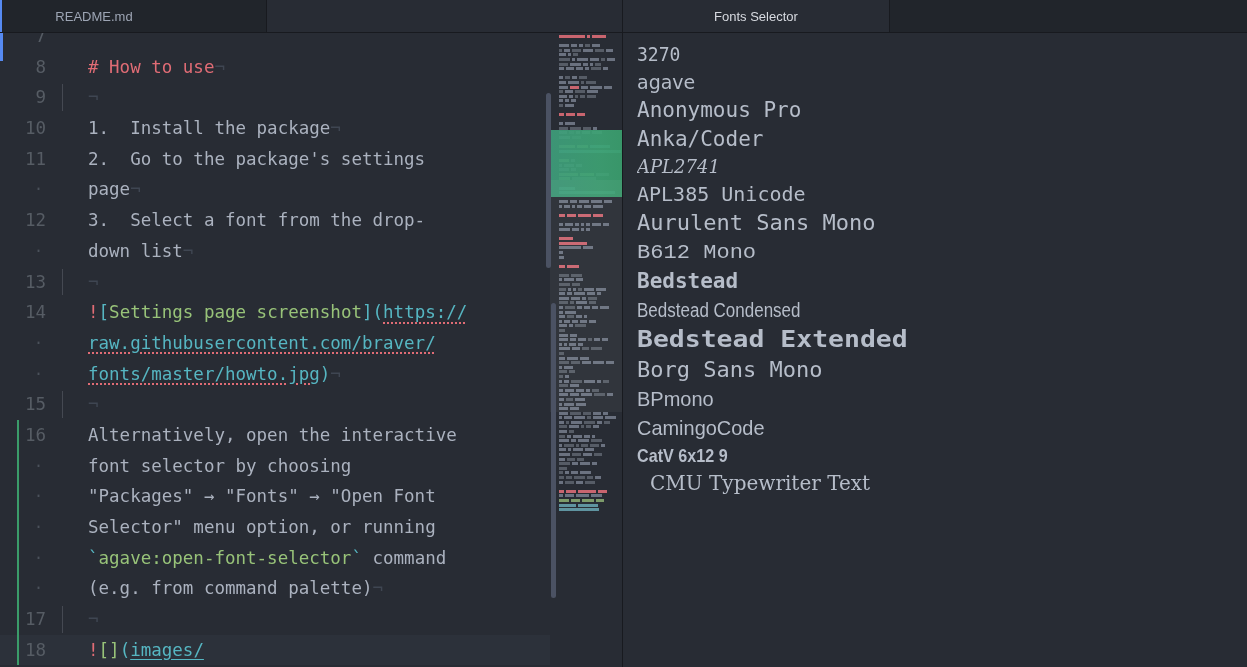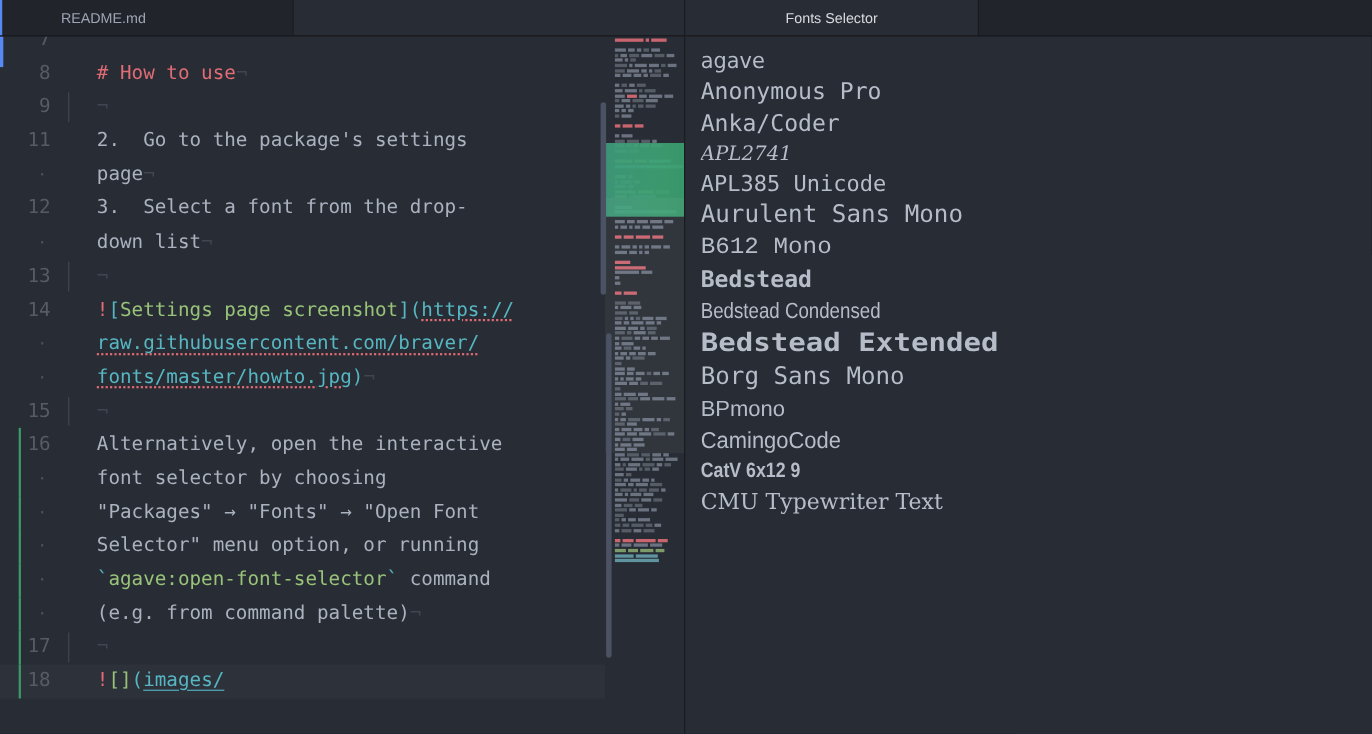--- a/index.html
+++ b/index.html
@@ -179,20 +179,21 @@
 
   <div class="panes">
 
     <div class="editor-pane">
       <div class="editor-accent"></div>
       <div class="editor-scroll">
         <div class="code-rows" id="code-rows">
             <div class="row"><div class="gutter-num">7</div><div class="code"><span class="c-text"></span></div></div>
             <div class="row no-guide"><div class="gutter-num">8</div><div class="code"><span class="c-head"># How to use</span><span class="eol">¬</span></div></div>
             <div class="row"><div class="gutter-num">9</div><div class="code"><span class="eol">¬</span></div></div>
+            <div class="row no-guide"><div class="gutter-num">10</div><div class="code"><span class="c-text">1.  Install the package</span><span class="eol">¬</span></div></div>
             <div class="row no-guide"><div class="gutter-num">11</div><div class="code"><span class="c-text">2.  Go to the package's settings</span></div></div>
             <div class="row no-guide"><div class="gutter-num wrap-dot">·</div><div class="code"><span class="c-text">page</span><span class="eol">¬</span></div></div>
             <div class="row no-guide"><div class="gutter-num">12</div><div class="code"><span class="c-text">3.  Select a font from the drop-</span></div></div>
             <div class="row no-guide"><div class="gutter-num wrap-dot">·</div><div class="code"><span class="c-text">down list</span><span class="eol">¬</span></div></div>
             <div class="row"><div class="gutter-num">13</div><div class="code"><span class="eol">¬</span></div></div>
             <div class="row no-guide"><div class="gutter-num">14</div><div class="code"><span class="c-head">!</span><span class="c-punct">[</span><span class="c-str">Settings page screenshot</span><span class="c-punct">]</span><span class="c-punct">(</span><span class="c-link misspell">https://</span></div></div>
             <div class="row no-guide"><div class="gutter-num wrap-dot">·</div><div class="code"><span class="c-link misspell">raw.githubusercontent.com/braver/</span></div></div>
             <div class="row no-guide"><div class="gutter-num wrap-dot">·</div><div class="code"><span class="c-link misspell">fonts/master/howto.jpg</span><span class="c-punct">)</span><span class="eol">¬</span></div></div>
             <div class="row"><div class="gutter-num">15</div><div class="code"><span class="eol">¬</span></div></div>
             <div class="row no-guide"><div class="gitmark"></div><div class="gutter-num">16</div><div class="code"><span class="c-text">Alternatively, open the interactive</span></div></div>
@@ -720,31 +721,32 @@
             </div>
             <div class="mm-line">
               <span class="mm-seg" style="width: 40px; background: rgb(95, 148, 160);"></span>
             </div>
           </div>
         <div class="mm-scrollbar" id="mm-scrollbar" style="top: 270px; height: 295px;"></div>
       </div>
     </div>
 
     <div class="fonts-pane" id="fonts-pane">
+        <div class="font-item" style="font-family: &quot;DejaVu Sans Mono&quot;, monospace; font-size: 19px; font-weight: 400; font-style: normal;"><span style="display: inline-block; transform: scaleX(0.95); transform-origin: left center;">3270</span></div>
         <div class="font-item" style="font-family: &quot;DejaVu Sans&quot;, sans-serif; font-size: 20px; font-weight: 400; font-style: normal;"><span style="display: inline-block; transform: scaleX(0.95); transform-origin: left center;">agave</span></div>
         <div class="font-item" style="font-family: &quot;DejaVu Sans Mono&quot;, monospace; font-size: 21px; font-weight: 400; font-style: normal;"><span style="display: inline-block; transform: scaleX(1); transform-origin: left center;">Anonymous Pro</span></div>
         <div class="font-item" style="font-family: &quot;DejaVu Sans Mono&quot;, monospace; font-size: 21px; font-weight: 400; font-style: normal;"><span style="display: inline-block; transform: scaleX(1); transform-origin: left center;">Anka/Coder</span></div>
         <div class="font-item" style="font-family: &quot;DejaVu Serif&quot;, serif; font-size: 18px; font-weight: 400; font-style: italic;"><span style="display: inline-block; transform: scaleX(1); transform-origin: left center;">APL2741</span></div>
         <div class="font-item" style="font-family: &quot;DejaVu Sans Mono&quot;, monospace; font-size: 20px; font-weight: 400; font-style: normal;"><span style="display: inline-block; transform: scaleX(1); transform-origin: left center;">APL385 Unicode</span></div>
         <div class="font-item" style="font-family: &quot;DejaVu Sans Mono&quot;, monospace; font-size: 22px; font-weight: 400; font-style: normal;"><span style="display: inline-block; transform: scaleX(1); transform-origin: left center;">Aurulent Sans Mono</span></div>
         <div class="font-item" style="font-family: &quot;Liberation Mono&quot;, monospace; font-size: 21px; font-weight: 400; font-style: normal;"><span style="display: inline-block; transform: scaleX(1.05); transform-origin: left center;">B612 Mono</span></div>
         <div class="font-item" style="font-family: &quot;DejaVu Sans Mono&quot;, monospace; font-size: 21px; font-weight: 700; font-style: normal;"><span style="display: inline-block; transform: scaleX(1); transform-origin: left center;">Bedstead</span></div>
         <div class="font-item" style="font-family: &quot;Liberation Sans Narrow&quot;, &quot;Liberation Sans&quot;, sans-serif; font-size: 20px; font-weight: 400; font-style: normal;"><span style="display: inline-block; transform: scaleX(0.85); transform-origin: left center;">Bedstead Condensed</span></div>
         <div class="font-item" style="font-family: &quot;DejaVu Sans Mono&quot;, monospace; font-size: 23px; font-weight: 700; font-style: normal;"><span style="display: inline-block; transform: scaleX(1.15); transform-origin: left center;">Bedstead Extended</span></div>
         <div class="font-item" style="font-family: &quot;DejaVu Sans Mono&quot;, monospace; font-size: 22px; font-weight: 400; font-style: normal;"><span style="display: inline-block; transform: scaleX(1); transform-origin: left center;">Borg Sans Mono</span></div>
         <div class="font-item" style="font-family: &quot;Liberation Sans&quot;, sans-serif; font-size: 20px; font-weight: 400; font-style: normal;"><span style="display: inline-block; transform: scaleX(1); transform-origin: left center;">BPmono</span></div>
         <div class="font-item" style="font-family: &quot;Liberation Sans&quot;, sans-serif; font-size: 21px; font-weight: 400; font-style: normal;"><span style="display: inline-block; transform: scaleX(0.95); transform-origin: left center;">CamingoCode</span></div>
         <div class="font-item" style="font-family: &quot;Liberation Sans&quot;, sans-serif; font-size: 19px; font-weight: 700; font-style: normal;"><span style="display: inline-block; transform: scaleX(0.85); transform-origin: left center;">CatV 6x12 9</span></div>
-        <div class="font-item" style="font-family: &quot;DejaVu Serif&quot;, serif; font-size: 20px; font-weight: 400; font-style: normal;"><span style="display: inline-block; transform: scaleX(1); transform-origin: left center;">CMU Typewriter Text</span></div>
+        <div class="font-item" style="font-family: &quot;DejaVu Serif&quot;, serif; font-size: 20px; font-weight: 400; font-style: normal;"><span style="display: inline-block; transform: scaleX(1); transform-origin: left center; margin-left: 13px;">CMU Typewriter Text</span></div>
       </div>
 
   </div>
 </div>
 
 </body></html>

